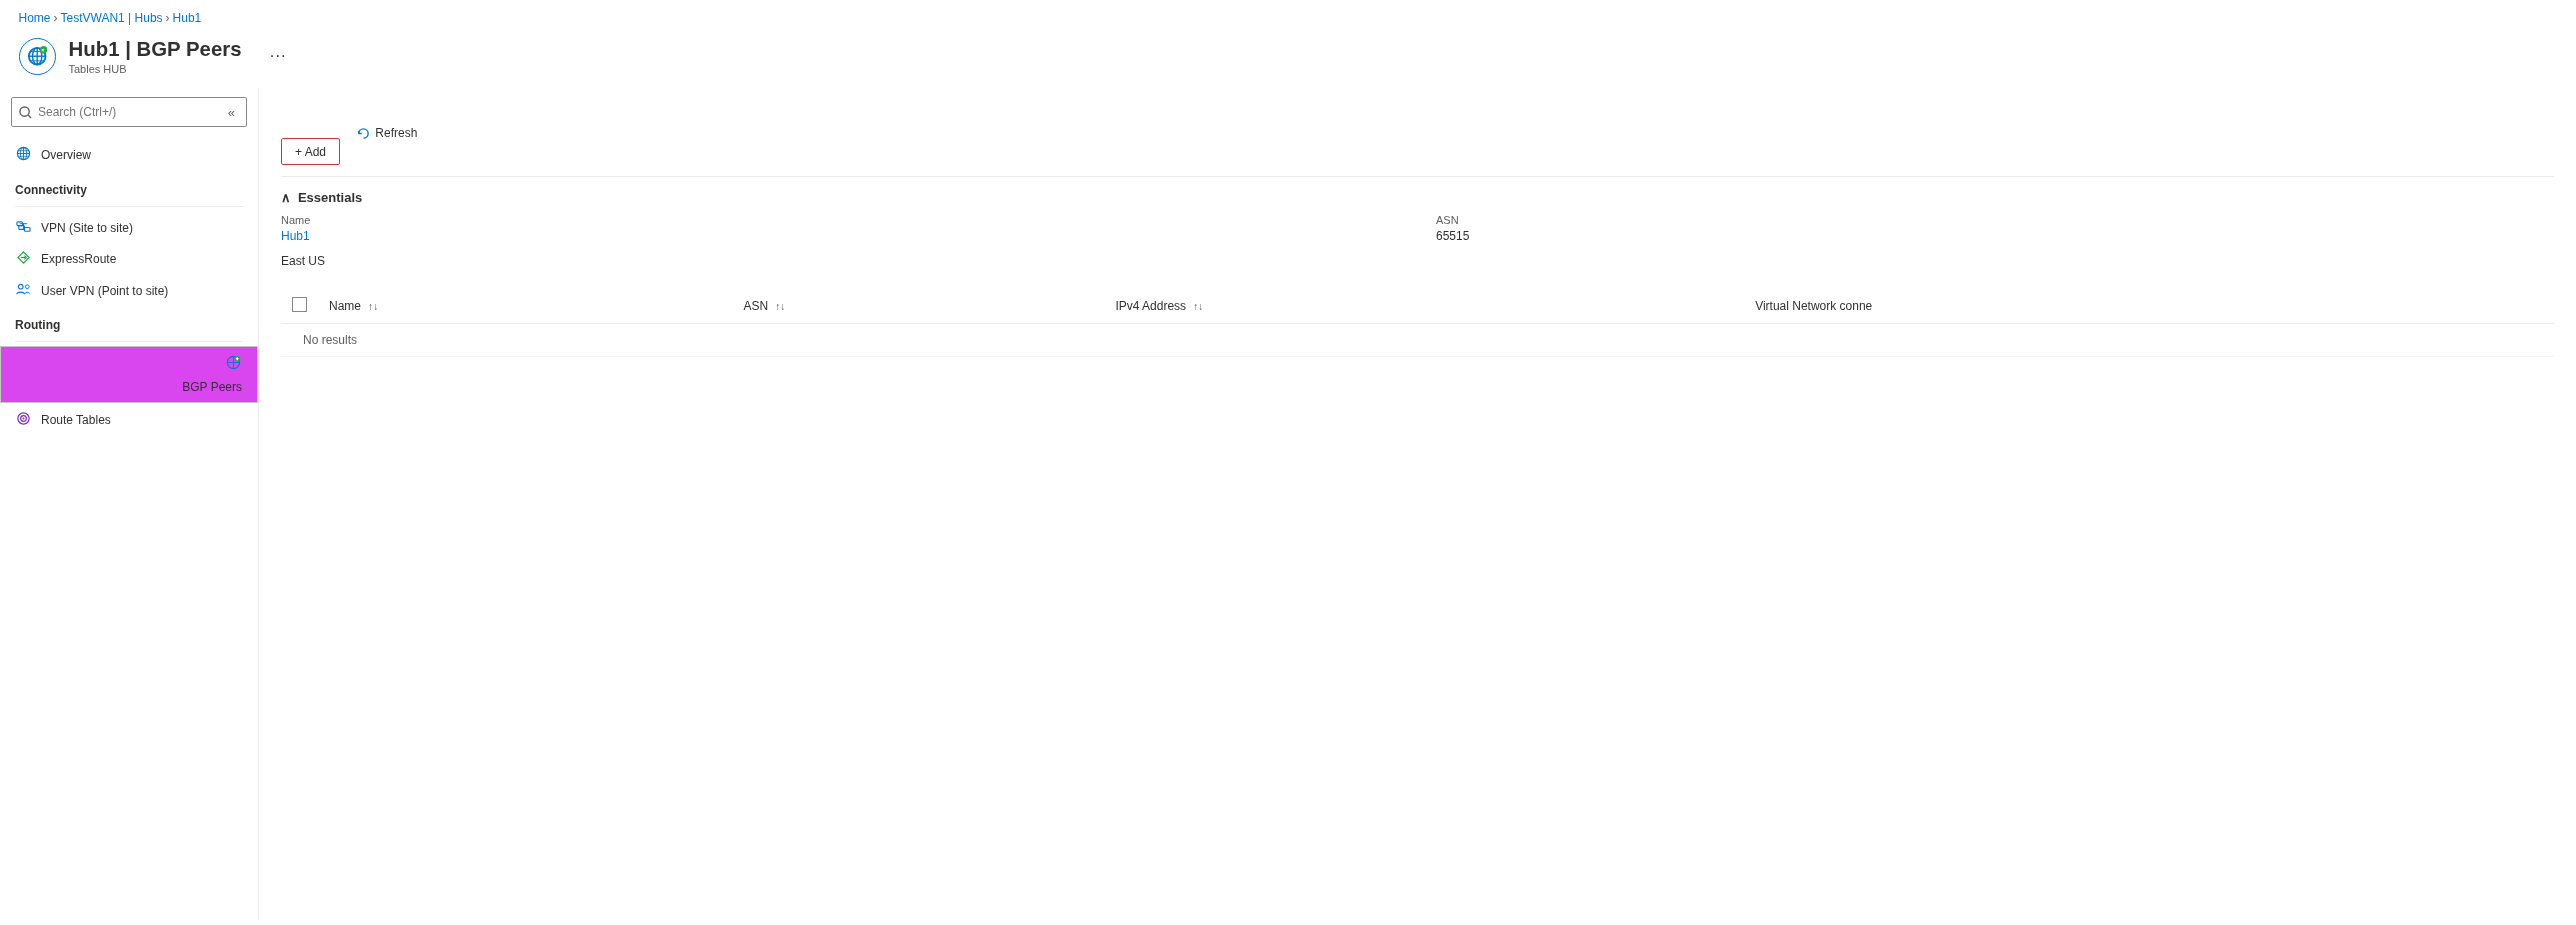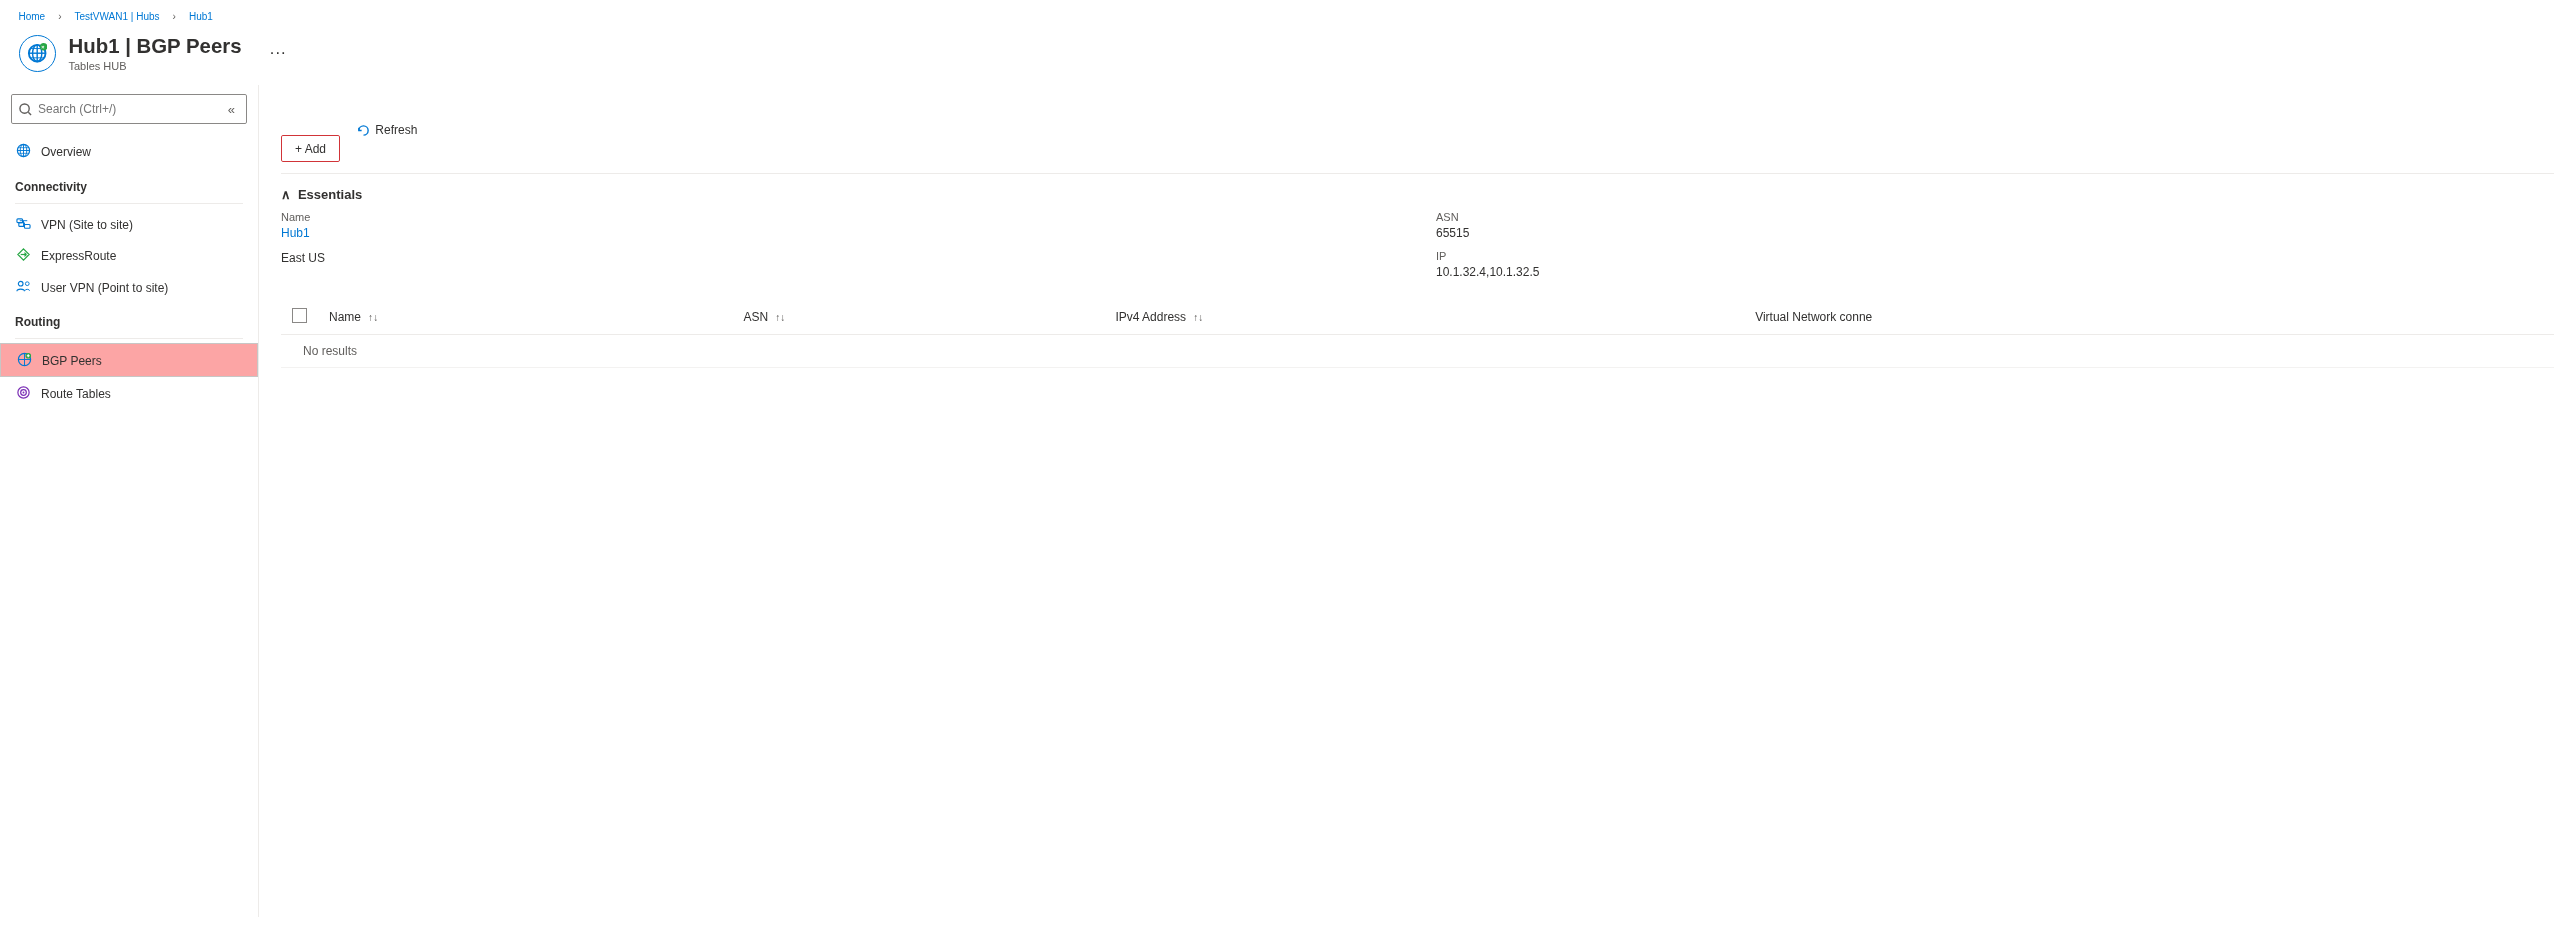--- a/index.html
+++ b/index.html
@@ -1,22 +1,22 @@
 <!DOCTYPE html>
 <html style="font-size:15px"><head>
   <meta charset="utf-8">
   <style>
     * { box-sizing: border-box; margin: 0; padding: 0; }
     body { font-family: 'Segoe UI', Arial, sans-serif; font-size: 13px; color: #323130; background: #fff; }
 
     
     .breadcrumb {
-      display: flex; gap: 13px;
+      display: flex; gap: 3px;
       padding: 11px 18.5px 7.4px 18.5px;
-      font-size: 10px; color: #0078d4;
+      font-size: 12px; color: #0078d4;
     }
     .breadcrumb span { color: #605e5c; }
     .breadcrumb a { color: #0078d4; text-decoration: none; cursor: pointer; }
 
     
     .page-header {
       display: flex; align-items: center; gap: 13px;
       padding: 5.6px 18.5px 13px 18.5px;
     }
     .page-icon {
@@ -62,22 +62,23 @@
     .collapse-btn {
       background: none; border: none; cursor: pointer;
       font-size: 13px; color: #605e5c; padding: 1.9px 3.7px;
     }
     .sidebar-item {
       display: flex; align-items: flex-end; gap: 9.3px;
       padding: 7.4px 15px; cursor: pointer;
       font-size: 12px; color: #323130;
     }
     .sidebar-item.active {
-      background: #fca5a5;
+      background: #d946ef;
       border: 0.9px solid #c7c6c5;
+      flex-direction: column;
     }
     .sidebar-section-label {
       font-size: 12px; font-weight: 600; color: #323130;
       padding: 13px 15px 5.6px 15px;
       display: flex; align-items: center; justify-content: space-between;
     }
     .sidebar-section-label::after {
       content: ''; display: block;
       border-bottom: 0.9px solid #edebe9;
     }
@@ -328,24 +329,20 @@
 
       <div class="essentials-item">
         <label>ASN</label>
         <span class="value">65515</span>
       </div>
 
       <div class="essentials-item">
         <span class="value">East US</span>
       </div>
 
-      <div class="essentials-item">
-        <label>IP</label>
-        <span class="value">10.1.32.4,10.1.32.5</span>
-      </div>
     </div>
 
     <table class="data-table">
       <thead>
         <tr>
           <th class="th-check">
             <span class="checkbox"></span>
           </th>
           <th>
             <span>Name</span>

